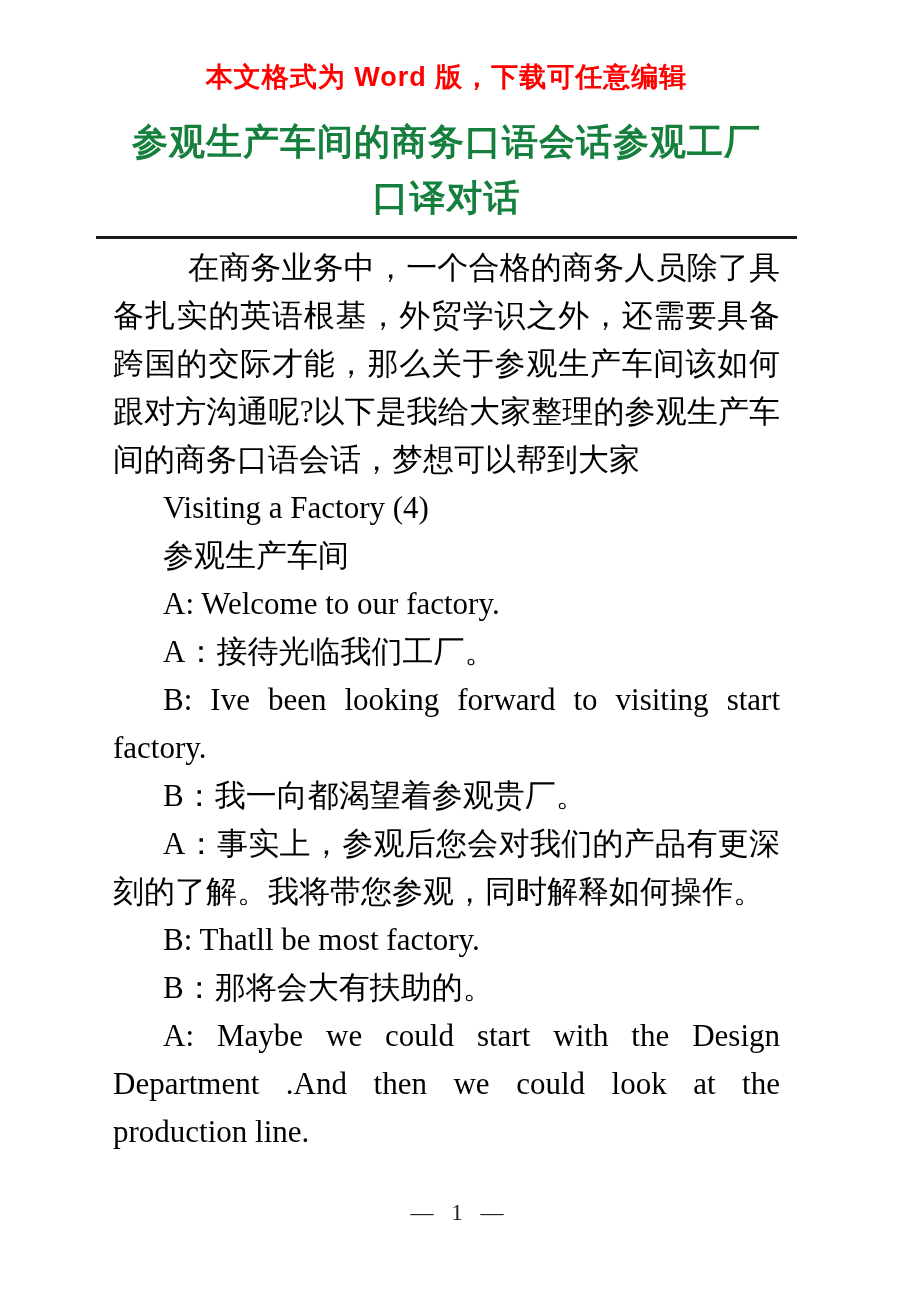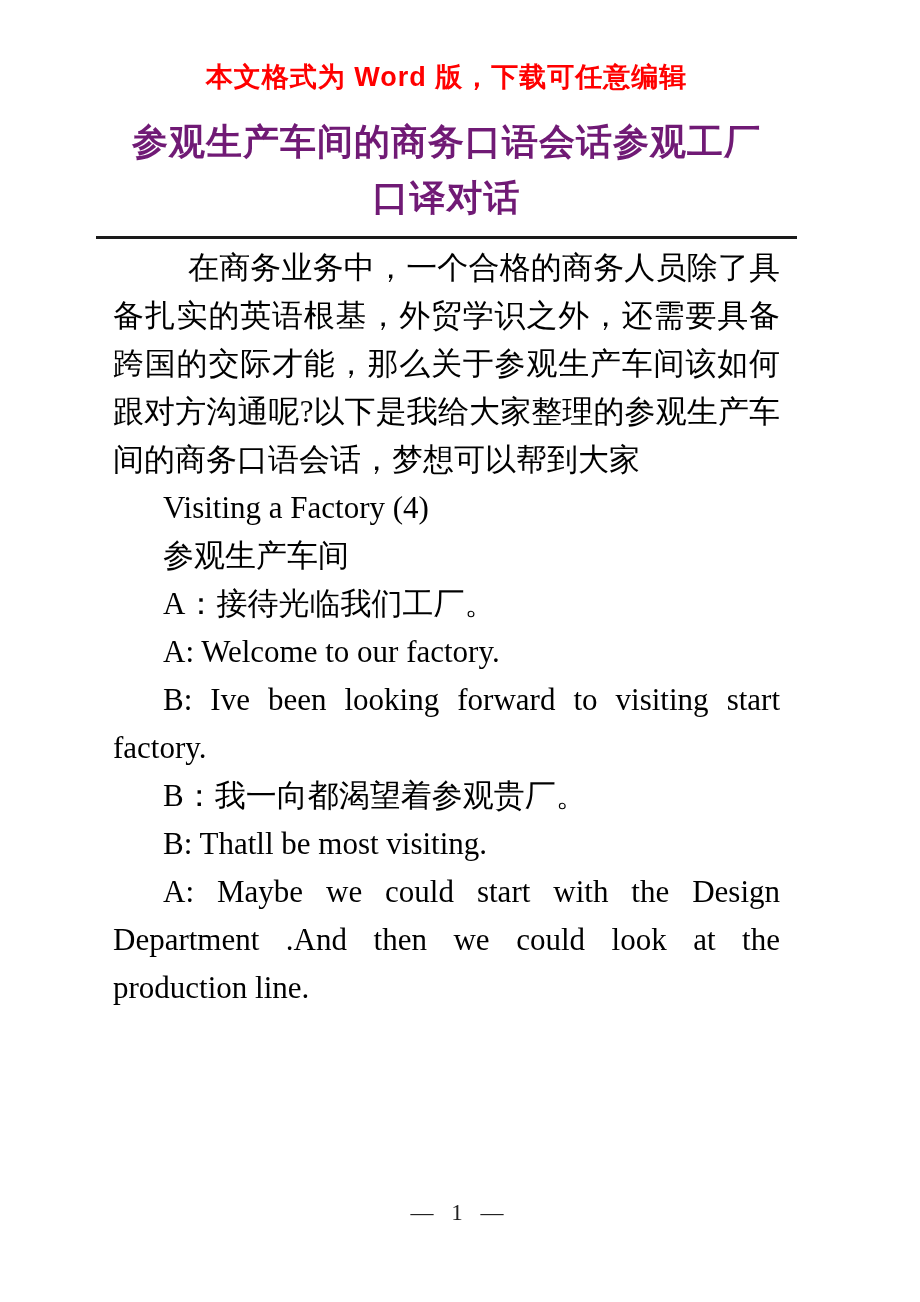--- a/index.html
+++ b/index.html
@@ -24,21 +24,21 @@
     line-height: 34px;
     letter-spacing: 1px;
     white-space: nowrap;
     margin-left: -60px;
     margin-right: -60px;
   }
   .title {
     margin: 20px auto 0 auto;
     max-width: 665px;
     text-align: center;
-    color: #701a75;
+    color: #15803d;
     font-family: "Liberation Sans", "DejaVu Sans", sans-serif;
     font-weight: bold;
     font-size: 36px;
     line-height: 56px;
     letter-spacing: 1px;
   }
   .rule {
     height: 3px;
     background: #1a1a1a;
     margin: 10px -17px 0 -17px;
@@ -70,23 +70,25 @@
   <div class="notice">本文格式为 Word 版，下载可任意编辑</div>
 
   <h1 class="title">参观生产车间的商务口语会话参观工厂口译对话</h1>
 
   <div class="rule"></div>
 
   <div class="body-text">
     <p class="intro">在商务业务中，一个合格的商务人员除了具备扎实的英语根基，外贸学识之外，还需要具备跨国的交际才能，那么关于参观生产车间该如何跟对方沟通呢?以下是我给大家整理的参观生产车间的商务口语会话，梦想可以帮到大家</p>
     <p class="dlg">Visiting a Factory (4)</p>
     <p class="dlg">参观生产车间</p>
+    <p class="dlg">A: Welcome to our factory.</p>
     <p class="dlg">A：接待光临我们工厂。</p>
-    <p class="dlg">A: Welcome to our factory.</p>
     <p class="dlg">B: Ive been looking forward to visiting start factory.</p>
     <p class="dlg">B：我一向都渴望着参观贵厂。</p>
-    <p class="dlg">B: Thatll be most visiting.</p>
+    <p class="dlg">A：事实上，参观后您会对我们的产品有更深刻的了解。我将带您参观，同时解释如何操作。</p>
+    <p class="dlg">B: Thatll be most factory.</p>
+    <p class="dlg">B：那将会大有扶助的。</p>
     <p class="dlg">A: Maybe we could start with the Design Department .And then we could look at the production line.</p>
   </div>
 
   <div class="footer">—  1  —</div>
 
 </div>
 
 </body></html>

